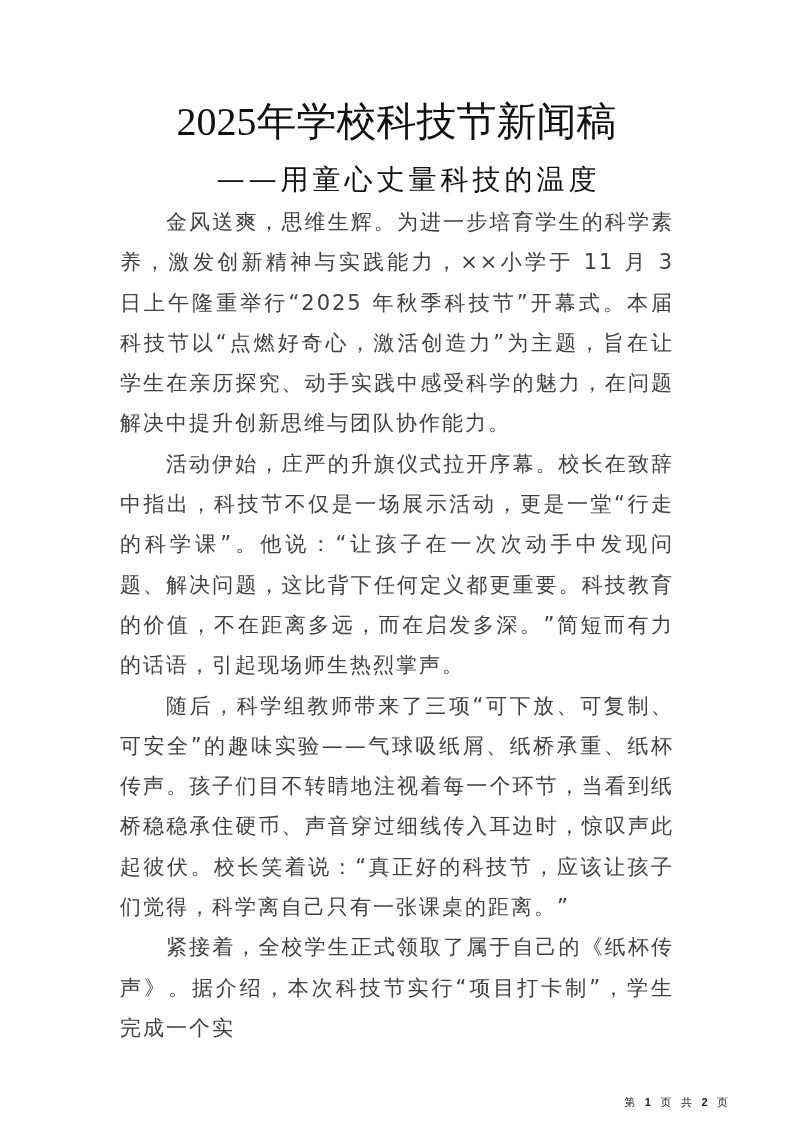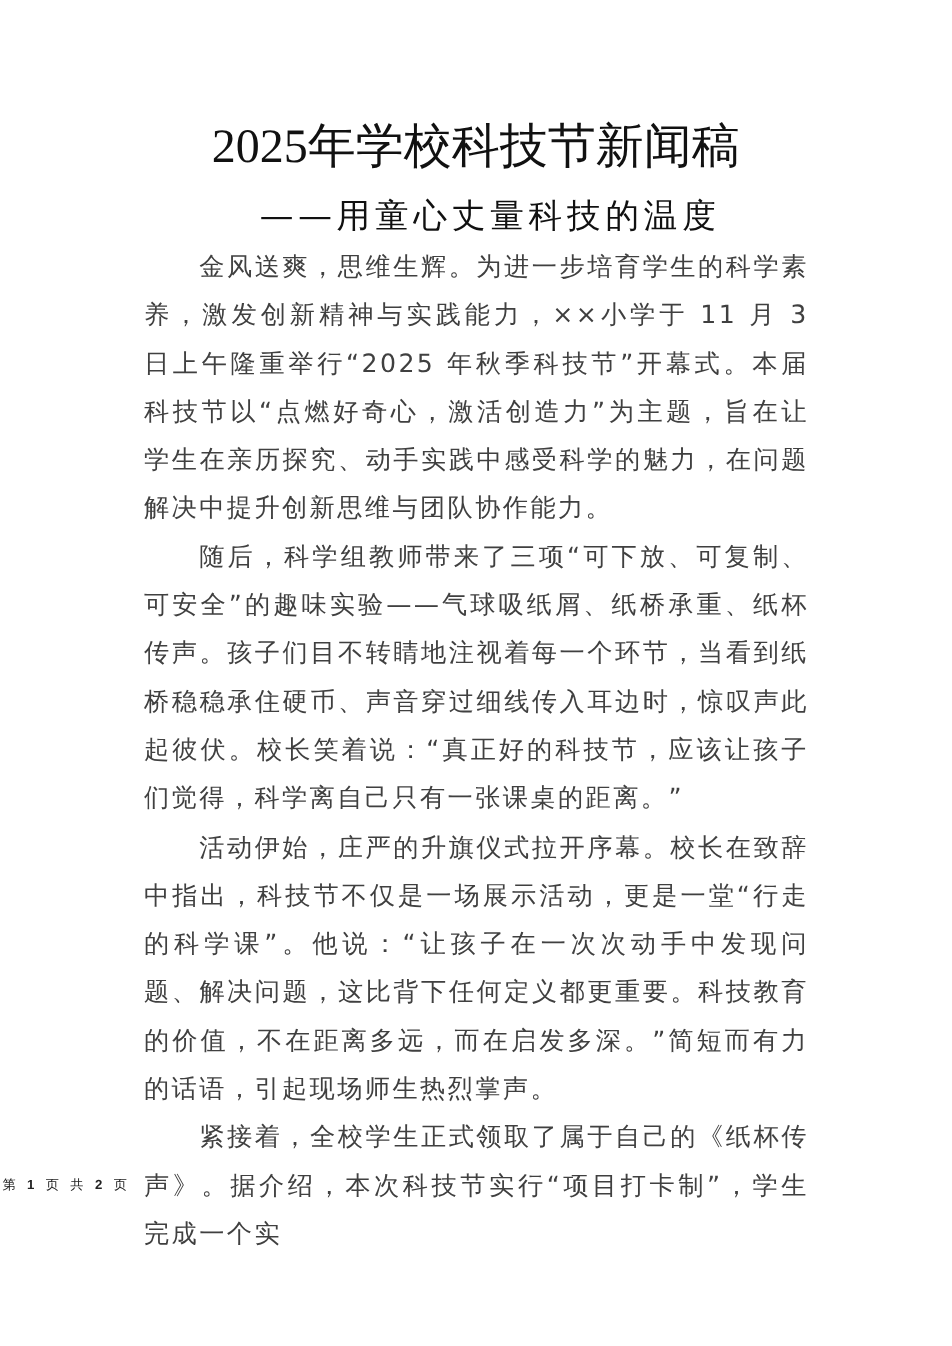--- a/index.html
+++ b/index.html
@@ -62,43 +62,43 @@
       color: #404040;
       text-align: justify;
     }
     .body-text p {
       margin: 0;
       text-indent: 46px;
     }
     .footer {
       position: absolute;
       left: 0;
-      top: 980px;
+      top: 1094px;
       width: 731px;
-      text-align: left;
+      text-align: right;
       font-family: "DejaVu Serif", "Liberation Serif", serif;
       font-size: 11px;
       line-height: 16px;
       color: #222222;
       letter-spacing: 1px;
     }
     .footer span { margin: 0 2px; }
     .footer .num { font-family: "Liberation Sans", sans-serif; font-weight: bold; }
   </style>
 </head>
 <body>
 
 <div class="page">
   <h1 class="title">2025年学校科技节新闻稿</h1>
   <h2 class="subtitle">——用童心丈量科技的温度</h2>
 
   <div class="body-text">
     <p>金风送爽，思维生辉。为进一步培育学生的科学素养，激发创新精神与实践能力，××小学于 11 月 3 日上午隆重举行“2025 年秋季科技节”开幕式。本届科技节以“点燃好奇心，激活创造力”为主题，旨在让学生在亲历探究、动手实践中感受科学的魅力，在问题解决中提升创新思维与团队协作能力。</p>
+    <p>活动伊始，庄严的升旗仪式拉开序幕。校长在致辞中指出，科技节不仅是一场展示活动，更是一堂“行走的科学课”。他说：“让孩子在一次次动手中发现问题、解决问题，这比背下任何定义都更重要。科技教育的价值，不在距离多远，而在启发多深。”简短而有力的话语，引起现场师生热烈掌声。</p>
     <p>随后，科学组教师带来了三项“可下放、可复制、可安全”的趣味实验——气球吸纸屑、纸桥承重、纸杯传声。孩子们目不转睛地注视着每一个环节，当看到纸桥稳稳承住硬币、声音穿过细线传入耳边时，惊叹声此起彼伏。校长笑着说：“真正好的科技节，应该让孩子们觉得，科学离自己只有一张课桌的距离。”</p>
-    <p>活动伊始，庄严的升旗仪式拉开序幕。校长在致辞中指出，科技节不仅是一场展示活动，更是一堂“行走的科学课”。他说：“让孩子在一次次动手中发现问题、解决问题，这比背下任何定义都更重要。科技教育的价值，不在距离多远，而在启发多深。”简短而有力的话语，引起现场师生热烈掌声。</p>
     <p>紧接着，全校学生正式领取了属于自己的《纸杯传声》。据介绍，本次科技节实行“项目打卡制”，学生完成一个实</p>
   </div>
 
   <div class="footer">
     <span>第</span>
     <span class="num">1</span>
     <span>页</span>
     <span>共</span>
     <span class="num">2</span>
     <span>页</span>

